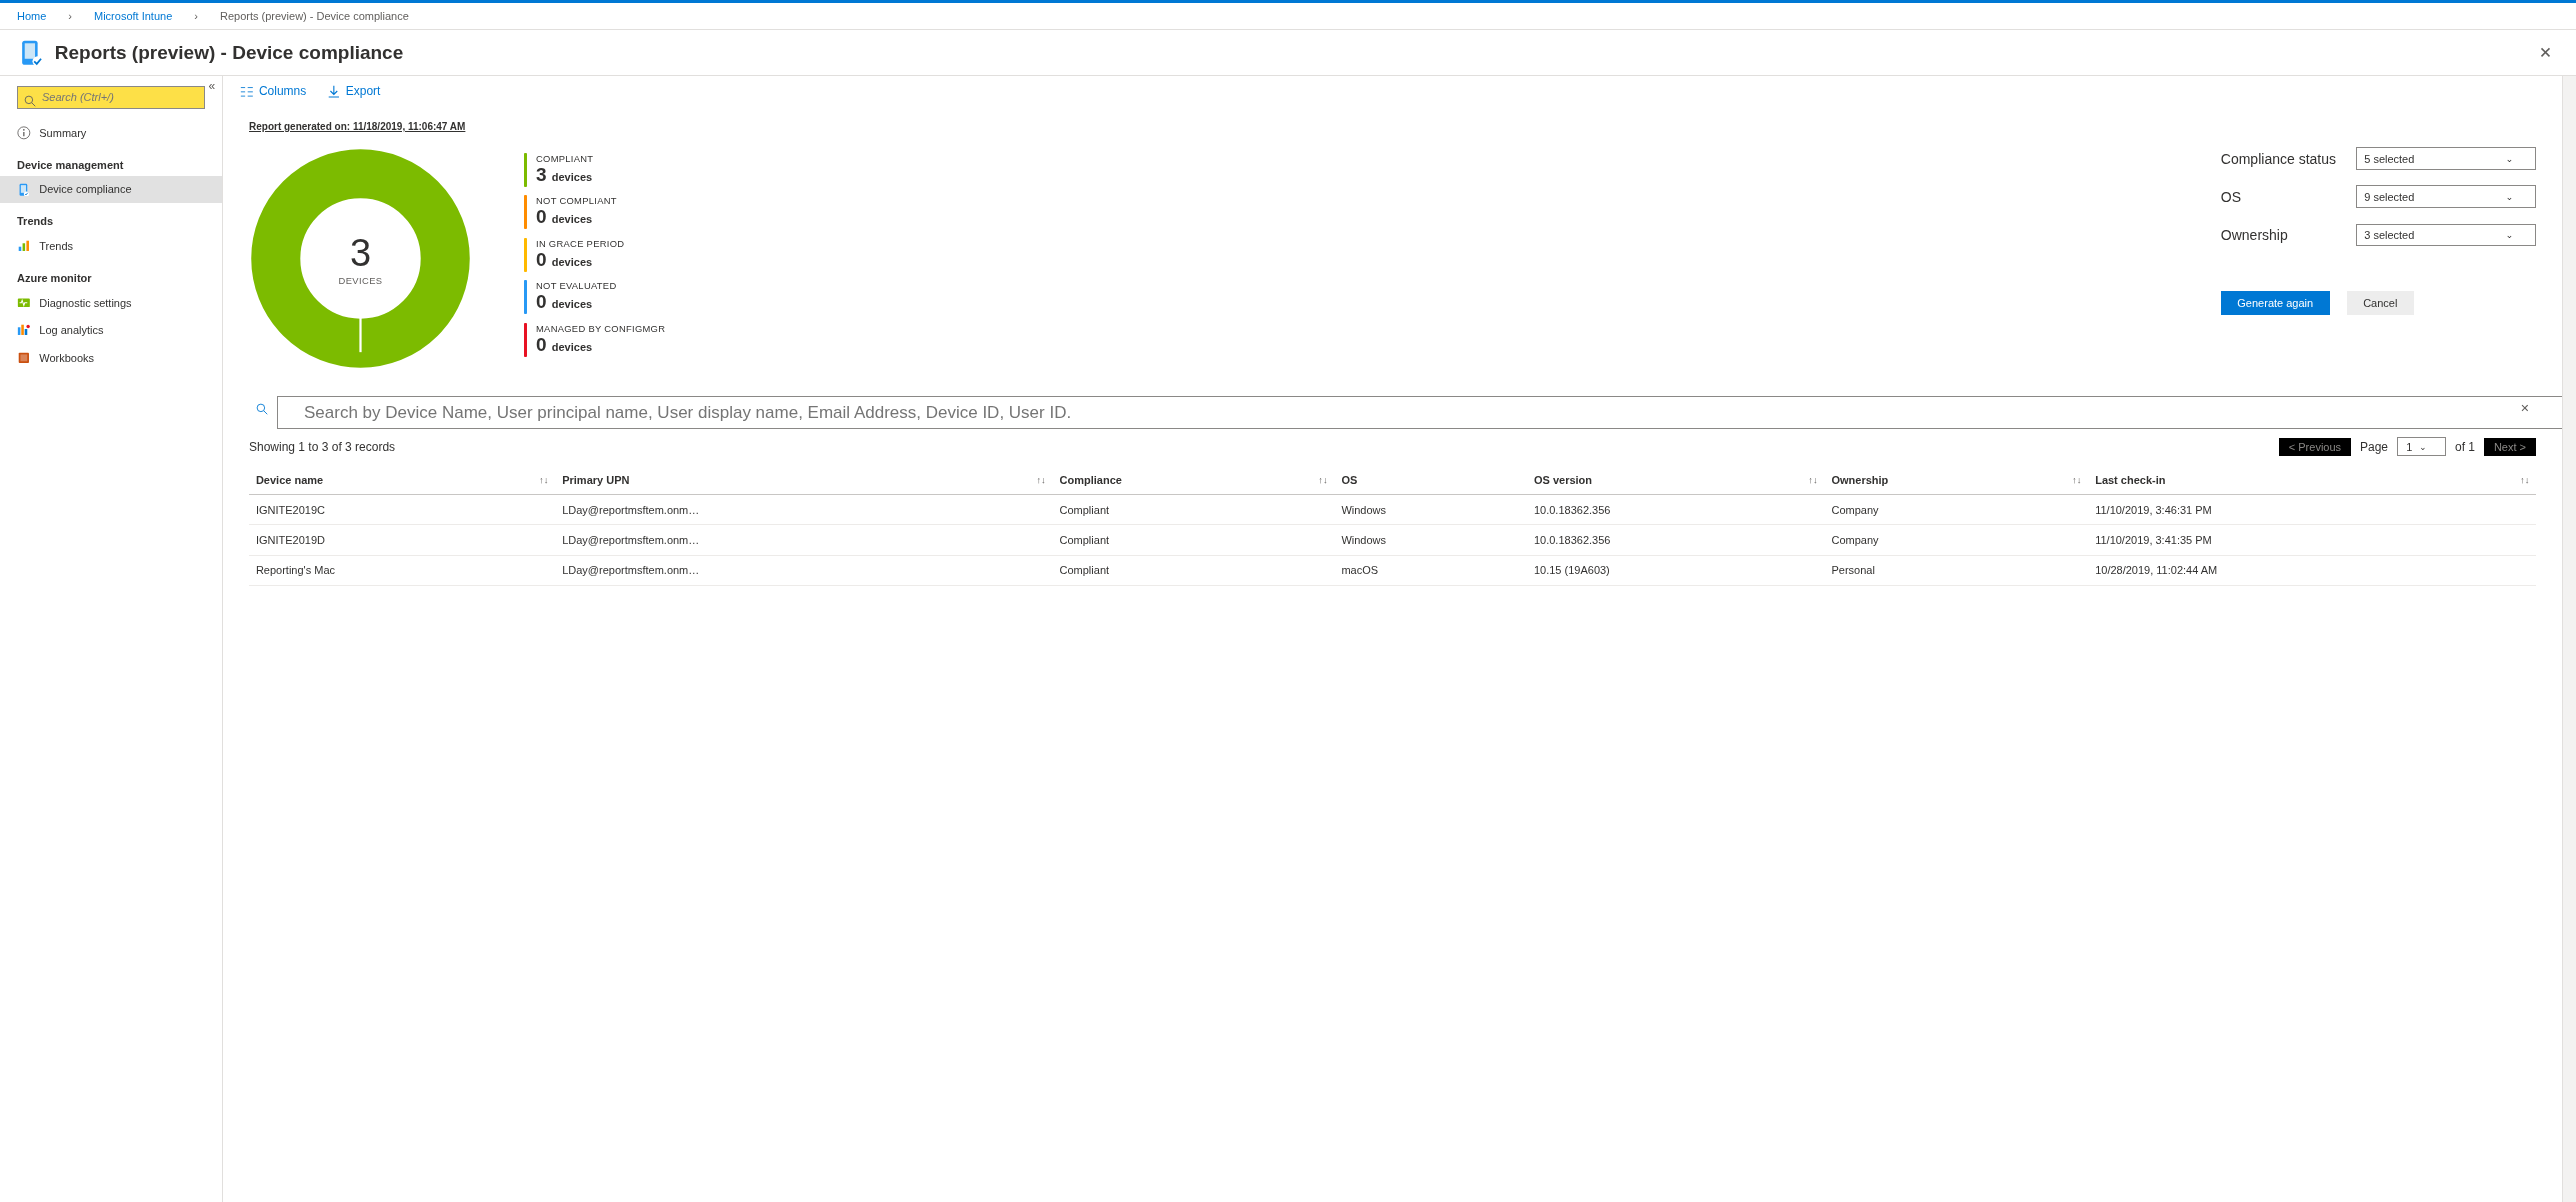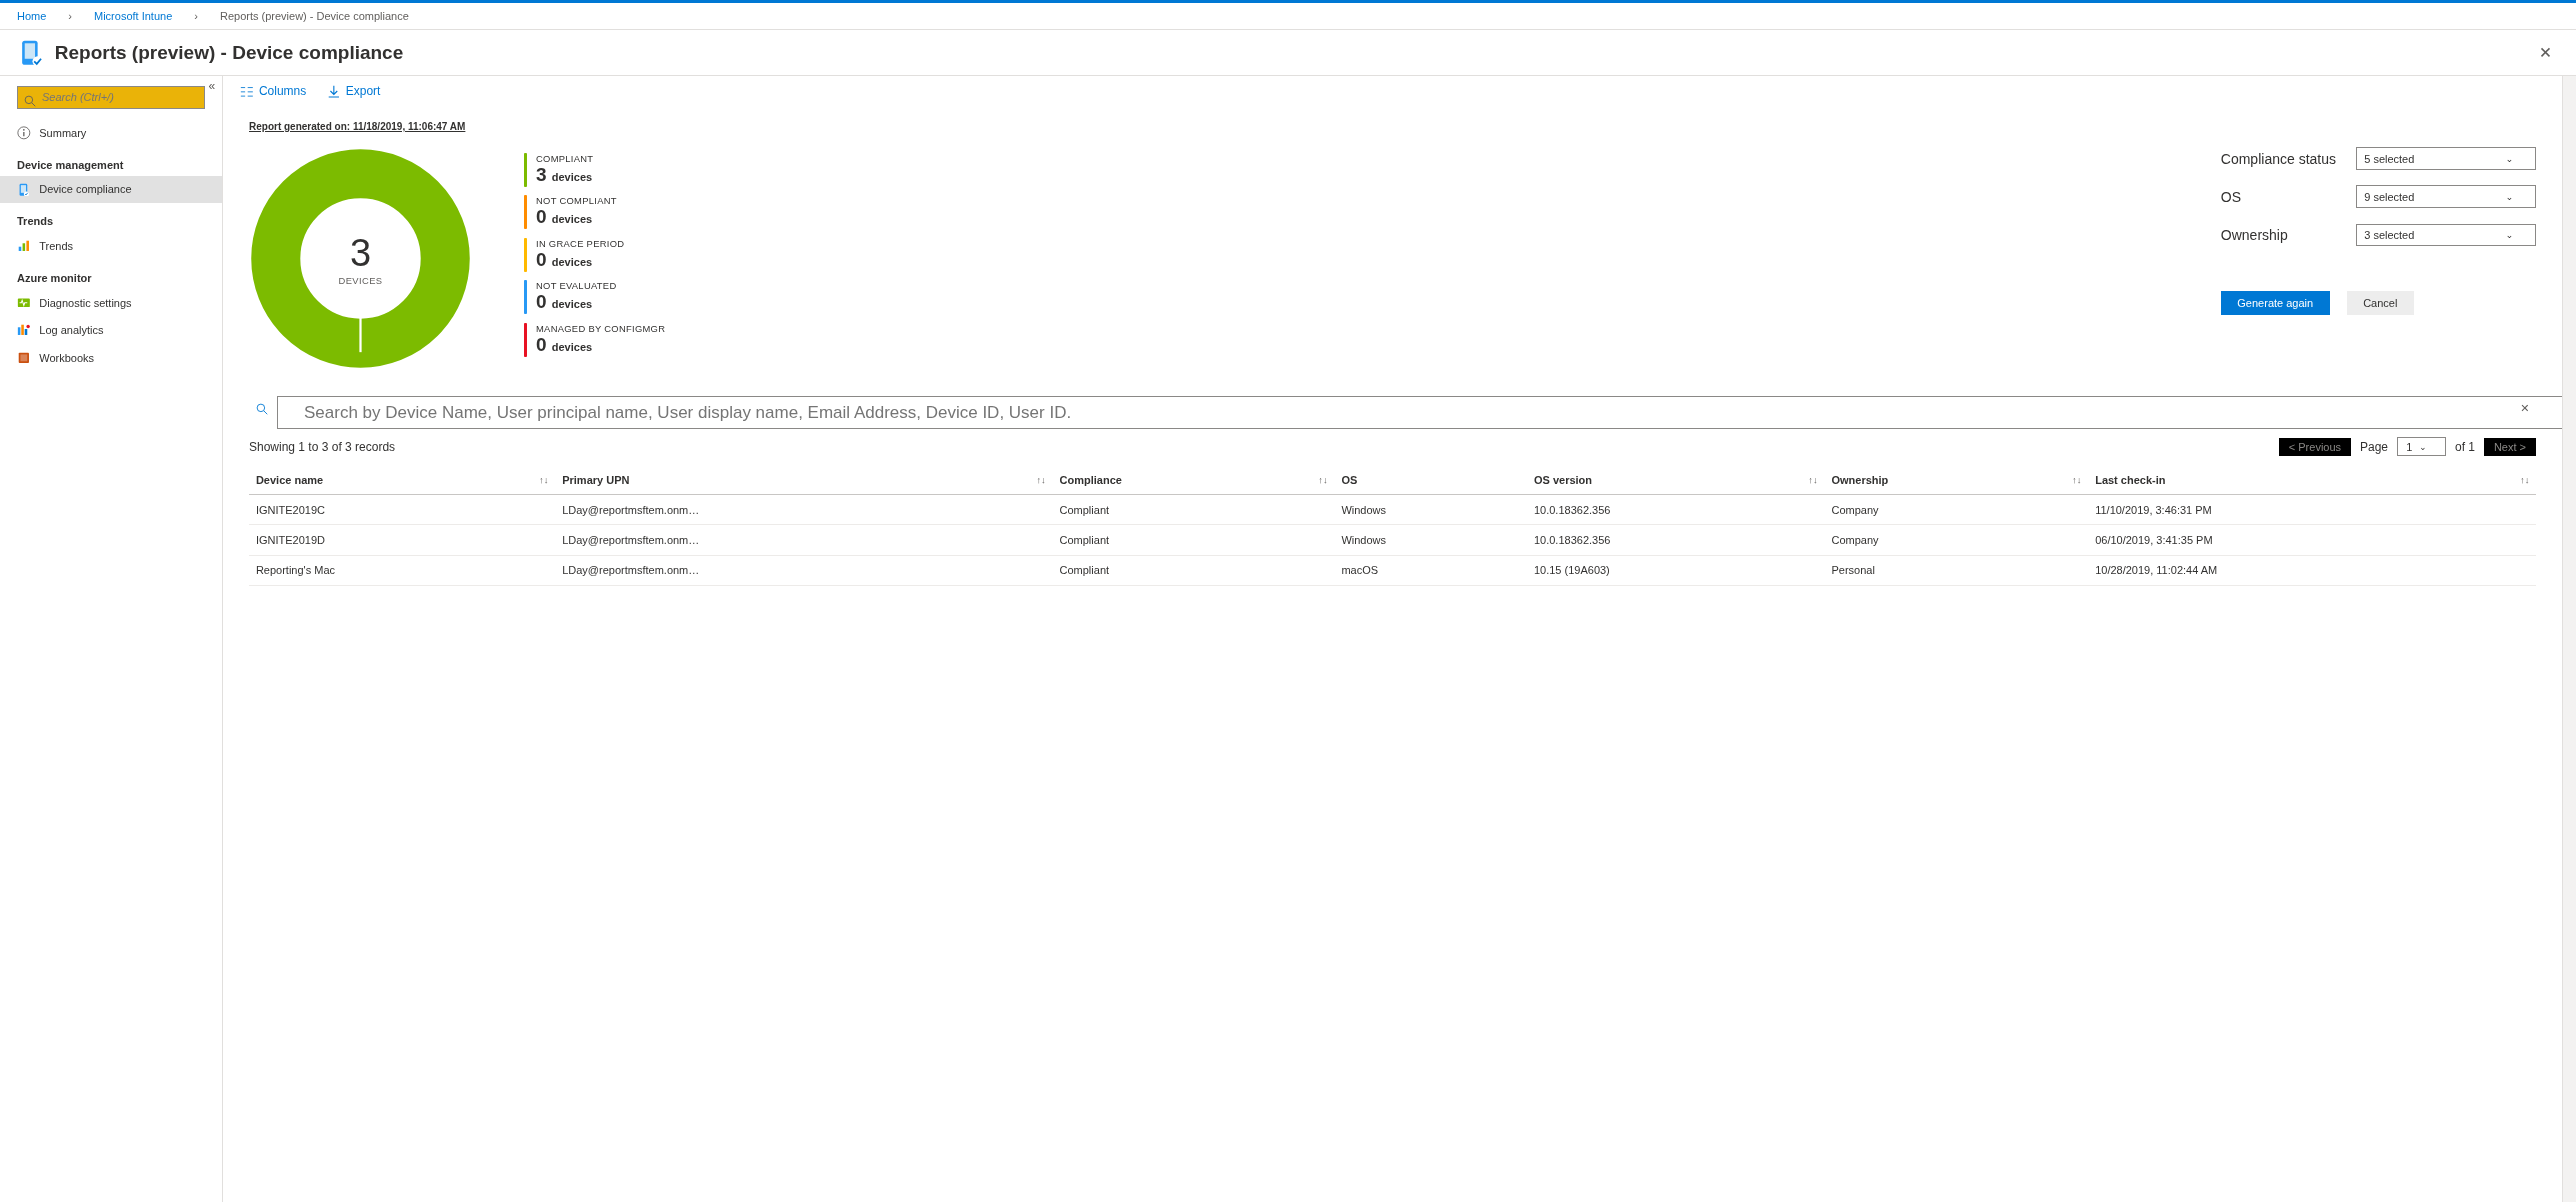--- a/index.html
+++ b/index.html
@@ -20,21 +20,21 @@
 .page-title { font-size: 19px; font-weight: 600; color: #323130; }
 .close-x { margin-left: auto; font-size: 15.5px; color: #605e5c; cursor: pointer; padding: 3.4px 6.9px; }
 
 
 .shell { display: flex; height: calc(100vh - 69px); }
 
 
 .sidebar { width: 223px; border-right: 0.9px solid #e1dfdd; padding-top: 6.9px; position: relative; }
 .collapse-chev { position: absolute; right: 6.9px; top: 3.4px; color: #605e5c; font-size: 12px; cursor: pointer; }
 .search-wrap { margin: 3.4px 17px 10.3px 17px; }
-.search-box { width: 100%; border: 0.9px solid #8a8886; padding: 4.3px 6.9px 4.3px 24px; font-size: 11px; color: #323130; background: #eab308; font-style: italic; }
+.search-box { width: 100%; border: 0.9px solid #8a8886; padding: 4.3px 6.9px 4.3px 24px; font-size: 11px; color: #323130; background: #fde047; font-style: italic; }
 .search-wrap { position: relative; }
 .search-wrap .mag { position: absolute; left: 24px; top: 8.6px; width: 12px; height: 12px; }
 .search-wrap .mag { left: 6.9px; }
 
 .nav-item { display: flex; align-items: center; padding: 6.9px 17px; cursor: pointer; gap: 8.6px; }
 .nav-item.selected { background: #e1e1e1; }
 .nav-section { padding: 12px 17px 5.2px 17px; font-weight: 600; font-size: 11px; color: #323130; }
 .nav-icon { width: 13.7px; height: 13.7px; flex-shrink: 0; }
 
 
@@ -342,21 +342,21 @@
               <td>Company</td>
               <td>11/10/2019, 3:46:31 PM</td>
             </tr>
             <tr>
               <td>IGNITE2019D</td>
               <td>LDay@reportmsftem.onm…</td>
               <td>Compliant</td>
               <td>Windows</td>
               <td>10.0.18362.356</td>
               <td>Company</td>
-              <td>06/10/2019, 3:41:35 PM</td>
+              <td>11/10/2019, 3:41:35 PM</td>
             </tr>
             <tr>
               <td>Reporting's Mac</td>
               <td>LDay@reportmsftem.onm…</td>
               <td>Compliant</td>
               <td>macOS</td>
               <td>10.15 (19A603)</td>
               <td>Personal</td>
               <td>10/28/2019, 11:02:44 AM</td>
             </tr>

